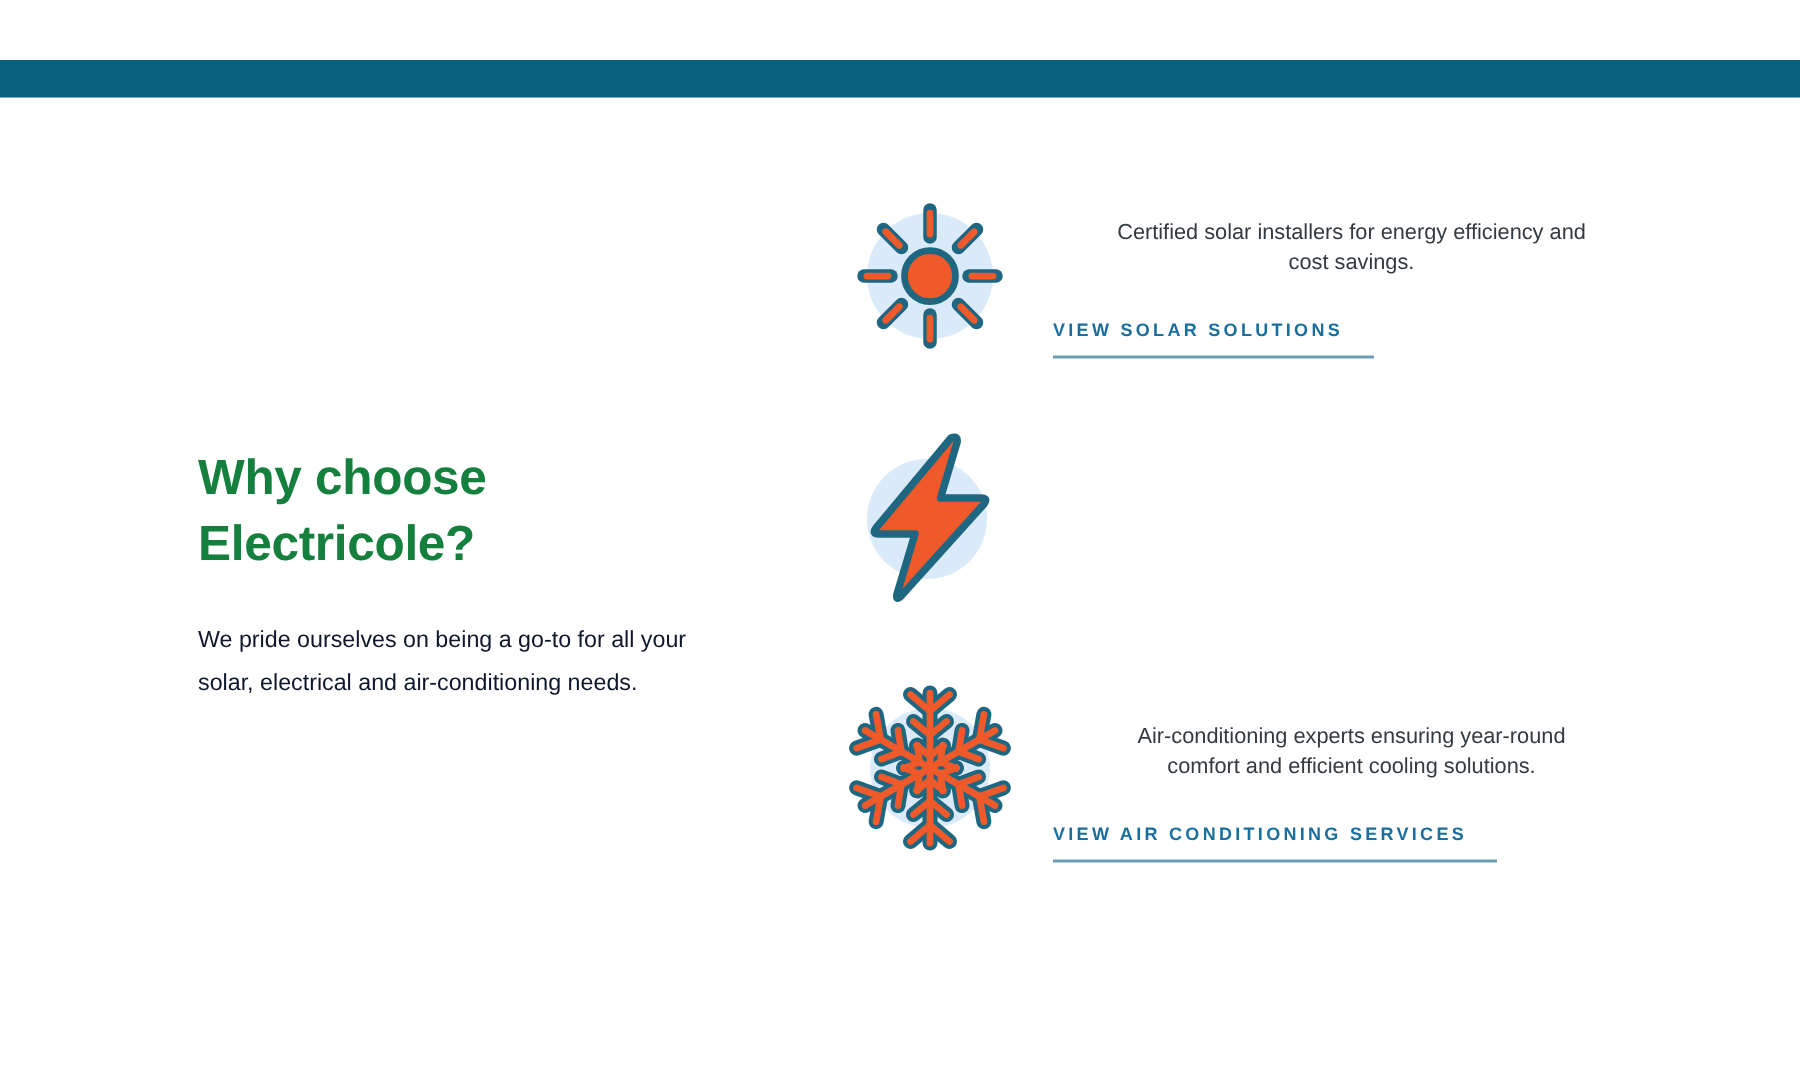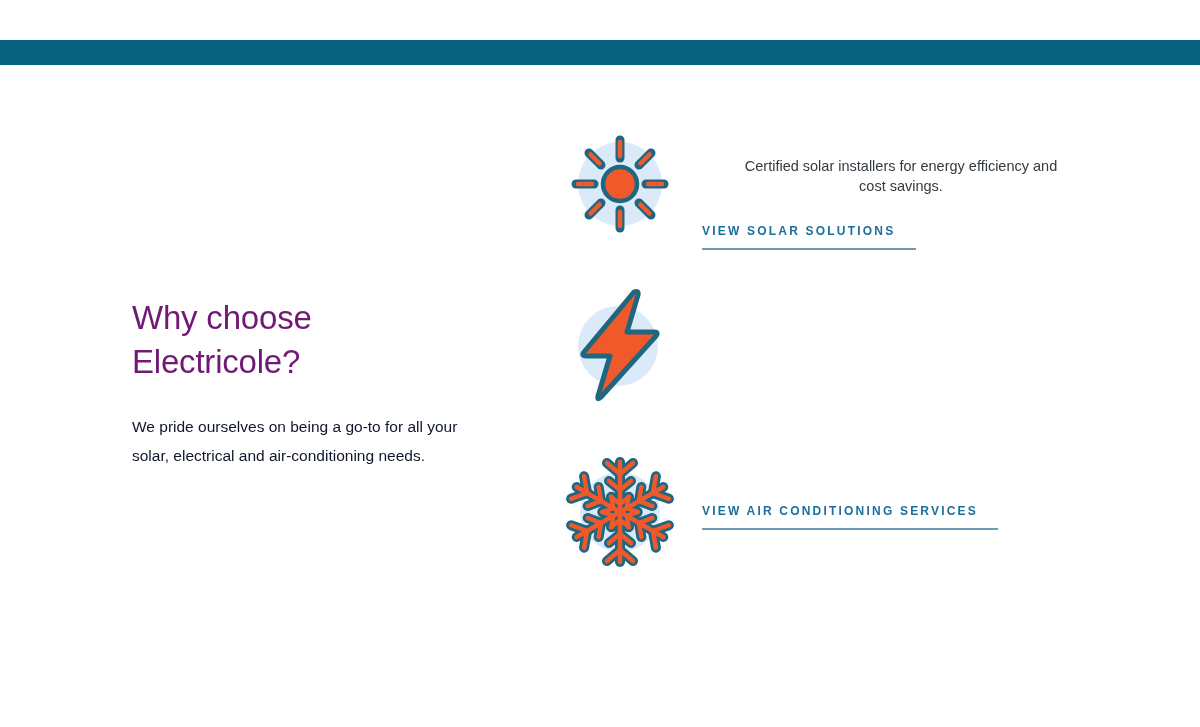--- a/index.html
+++ b/index.html
@@ -32,24 +32,24 @@
 
   
   .left-col {
     position: absolute;
     left: 132px;
     top: 296px;
     width: 380px;
   }
 
   .headline {
-    color: #701a75;
+    color: #15803d;
     font-size: 33px;
     line-height: 44px;
-    font-weight: normal;
+    font-weight: bold;
     letter-spacing: -0.2px;
     margin: 0 0 28px 0;
     max-width: 240px;
   }
 
   .lede {
     color: #0f172a;
     font-size: 15.5px;
     line-height: 29px;
     font-weight: normal;
@@ -87,21 +87,21 @@
     flex: 1;
     padding-top: 20px;
     text-align: center;
   }
 
   .feature-desc {
     color: #333a40;
     font-size: 14.5px;
     line-height: 20px;
     max-width: 330px;
-    margin: 16px auto;
+    margin: 5px auto;
   }
 
   .feature-link-wrap {
     margin-top: 28px;
     display: flex;
     flex-direction: column;
     align-items: flex-start;
   }
 
   .feature-link {
@@ -222,20 +222,21 @@
             <use href="#sf-arm" transform="rotate(0 56 56)"></use>
             <use href="#sf-arm" transform="rotate(60 56 56)"></use>
             <use href="#sf-arm" transform="rotate(120 56 56)"></use>
             <use href="#sf-arm" transform="rotate(180 56 56)"></use>
             <use href="#sf-arm" transform="rotate(240 56 56)"></use>
             <use href="#sf-arm" transform="rotate(300 56 56)"></use>
           </g>
         </svg>
       </div>
       <div class="feature-body">
+        <p class="feature-desc">Air-conditioning experts ensuring year-round comfort and efficient cooling solutions.</p>
         <div class="feature-link-wrap">
           <a class="feature-link" href="#">VIEW AIR CONDITIONING SERVICES</a>
           <div class="link-rule"></div>
         </div>
       </div>
     </div>
 
   </div>
 </div>
 

